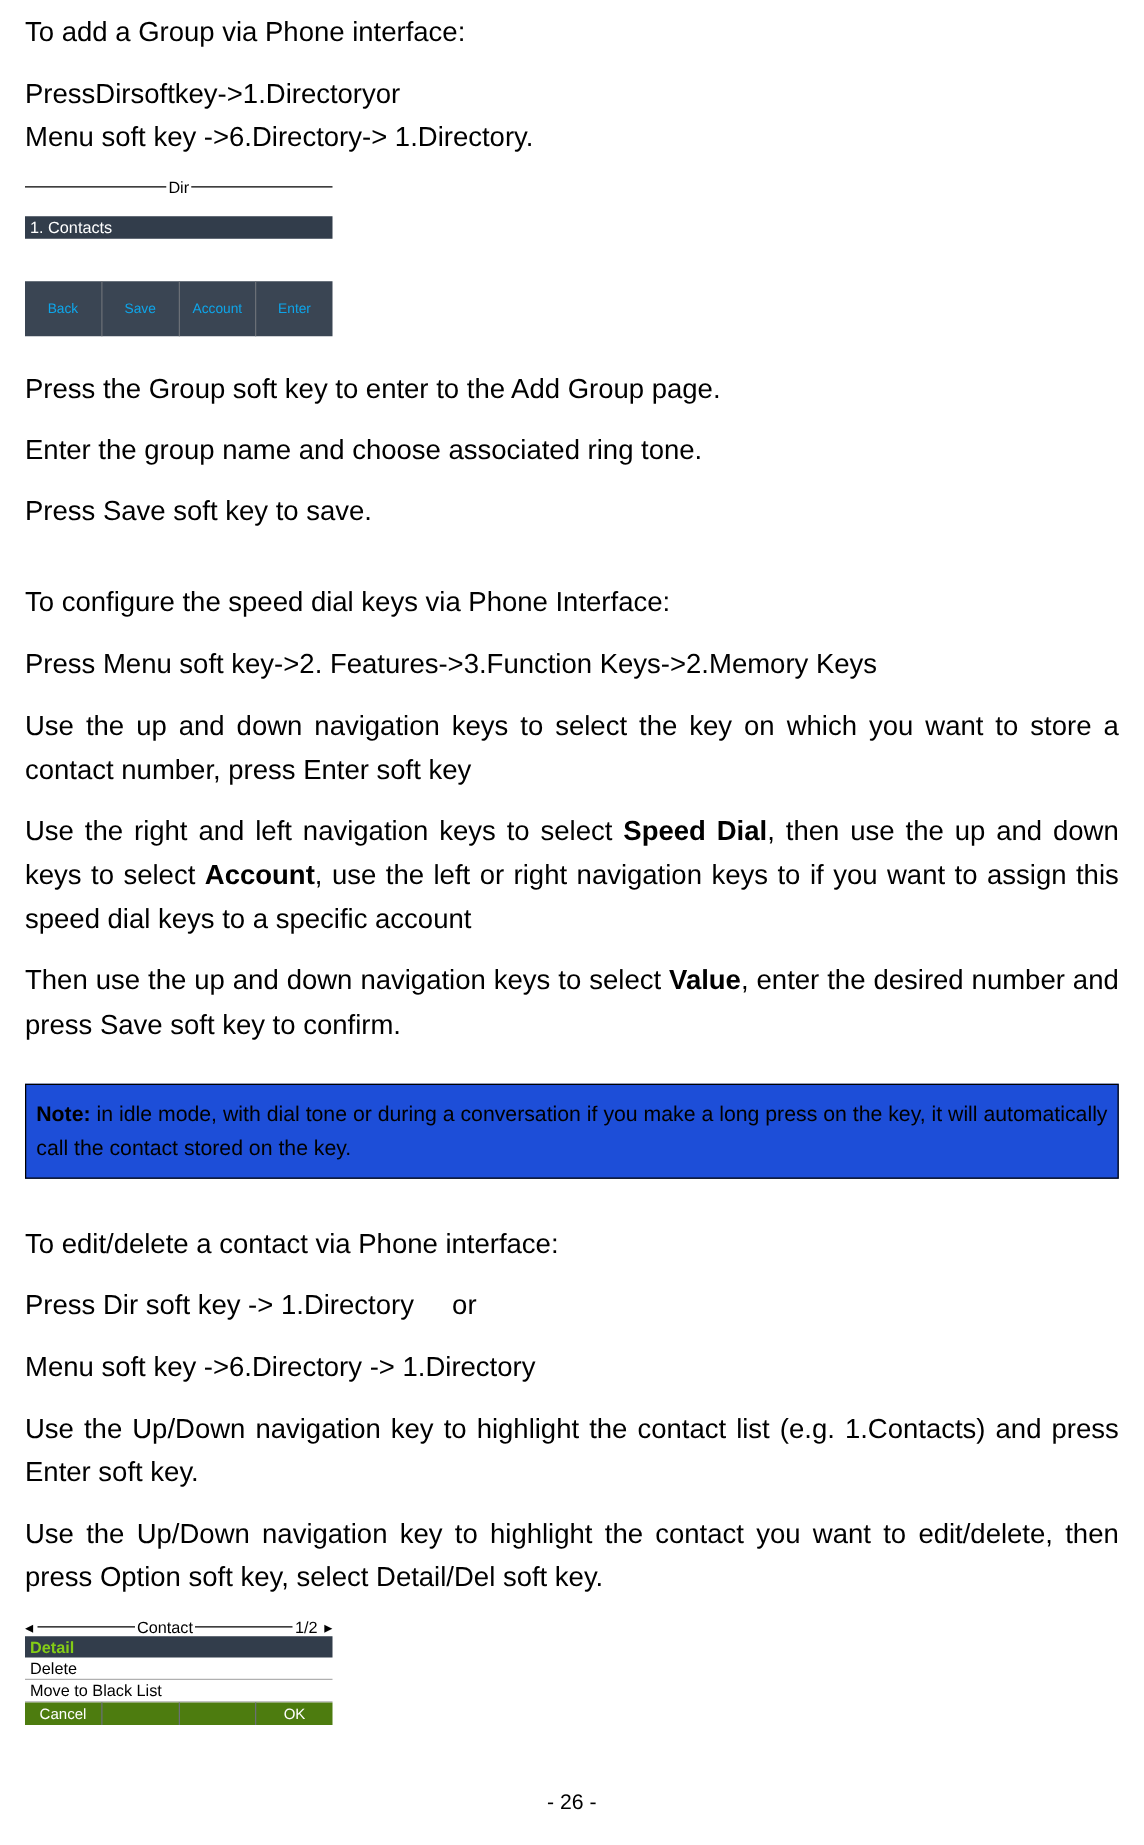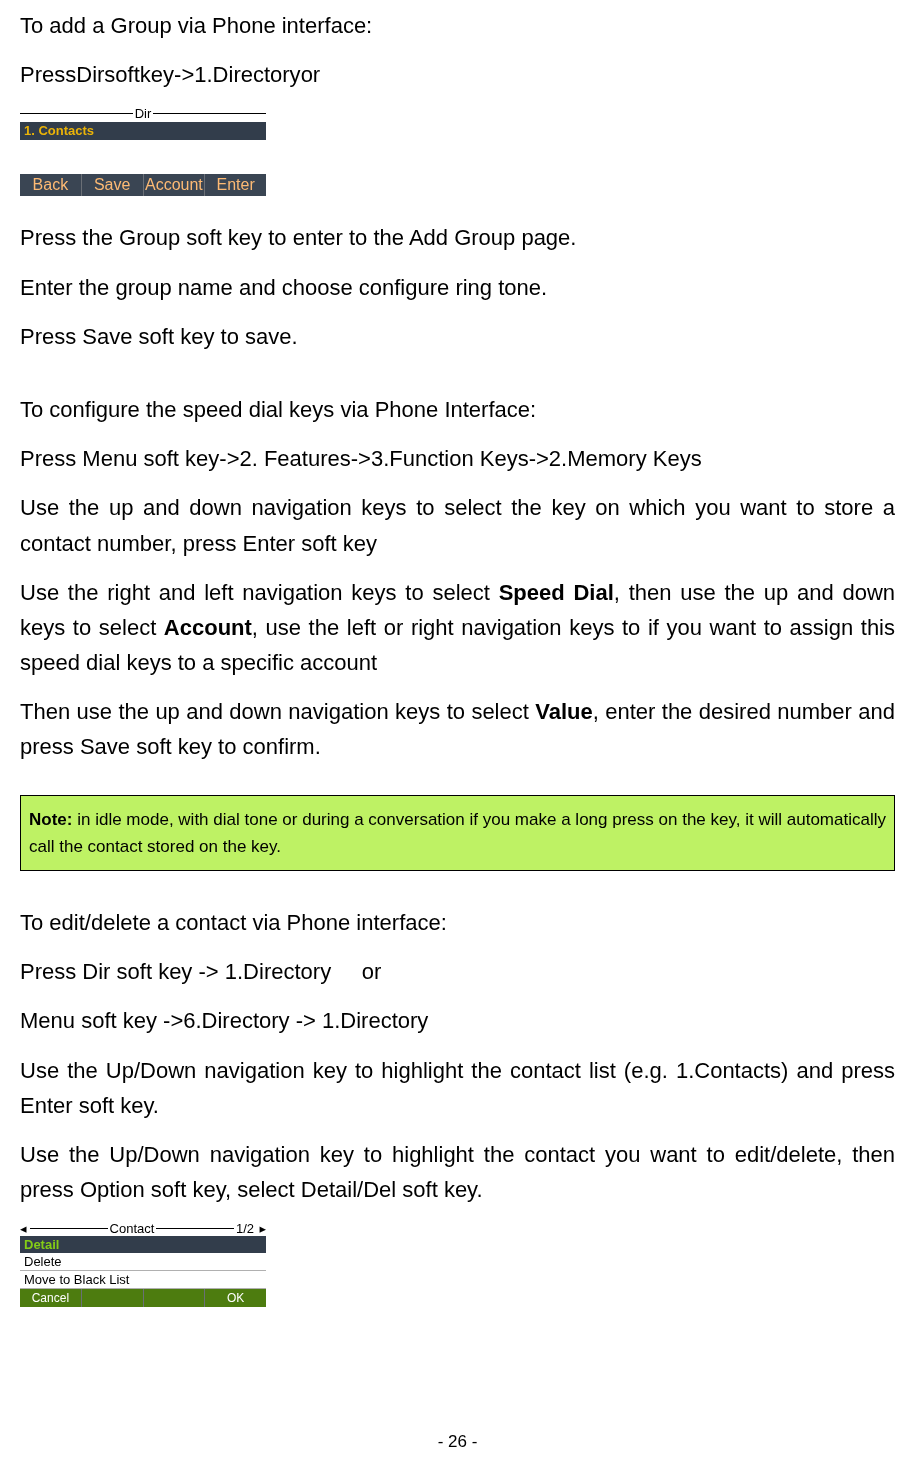--- a/index.html
+++ b/index.html
@@ -17,49 +17,49 @@
     font-size:22px;
     line-height:1.6;
     margin:0 0 14px 0;
   }
   .justify{
     text-align:justify;
     text-justify:inter-word;
   }
   .note-box{
     border:1px solid #000;
-    background:#bef264;
+    background:#1d4ed8;
     padding:10px 8px;
     margin:30px 0 34px 0;
     font-size:17px;
     line-height:1.6;
   }
   .note-box b{font-weight:bold}
   
   .phone-shot{
     width:246px;
     background:#fff;
     font-family:Arial,Helvetica,sans-serif;
     margin:10px 0 24px 0;
   }
   .phone-title-row{
     display:flex;align-items:center;font-size:13px;
   }
   .phone-title-row .line{height:1px;background:#000;flex:1}
   .phone-title-row .title{padding:0 2px}
   .phone-selected{
-    background:#323d4b;color:#eab308;font-size:13px;font-weight:bold;
-    padding:1px 4px 2px 4px;margin-top:1px;
+    background:#323d4b;color:#ffffff;font-size:13px;font-weight:normal;
+    padding:1px 4px 2px 4px;margin-top:16px;
   }
   .phone-softkeys{
     display:flex;background:#3a4553;margin-top:34px;
   }
   .phone-softkeys .sk{
-    flex:1;text-align:center;color:#fdba74;font-size:16px;
-    padding:2px 0;border-right:1px solid #6a6f76;
+    flex:1;text-align:center;color:#0ea5e9;font-size:11px;
+    padding:16px 0;border-right:1px solid #6a6f76;
   }
   .phone-softkeys .sk:last-child{border-right:none}
   
   .phone-shot2{
     width:246px;background:#fff;font-family:Arial,Helvetica,sans-serif;
     margin:10px 0 24px 0;
   }
   .phone-title2{
     display:flex;align-items:center;font-size:13px;
   }
@@ -94,39 +94,40 @@
 <p class="para">
   <span id="p2a" style="display: flex; ">
       <span>Press</span>
       <span>Dir</span>
       <span>soft</span>
       <span>key</span>
       <span>-&gt;</span>
       <span>1.Directory</span>
       <span>or</span>
     </span>
+  <span>Menu soft key -&gt;6.Directory-&gt; 1.Directory.</span>
 </p>
 
 <div class="phone-shot">
   <div class="phone-title-row">
     <div class="line"></div>
     <div class="title">Dir</div>
     <div class="line"></div>
   </div>
   <div class="phone-selected">1. Contacts</div>
   <div class="phone-softkeys">
     <div class="sk">Back</div>
     <div class="sk">Save</div>
     <div class="sk">Account</div>
     <div class="sk">Enter</div>
   </div>
 </div>
 
 <p class="para">Press the Group soft key to enter to the Add Group page.</p>
-<p class="para">Enter the group name and choose configure ring tone.</p>
+<p class="para">Enter the group name and choose associated ring tone.</p>
 <p class="para">Press Save soft key to save.</p>
 
 <div class="spacer1"></div>
 
 <p class="para">To configure the speed dial keys via Phone Interface:</p>
 <p class="para">Press Menu soft key-&gt;2. Features-&gt;3.Function Keys-&gt;2.Memory Keys</p>
 <p class="para justify">Use the up and down navigation keys to select the key on which you want to store a contact number, press Enter soft key</p>
 <p class="para justify">
   <span>Use the right and left navigation keys to select </span><b>Speed Dial</b><span>, then use the up and down keys to select </span><b>Account</b><span>, use the left or right navigation keys to if you want to assign this speed dial keys to a specific account</span>
 </p>

